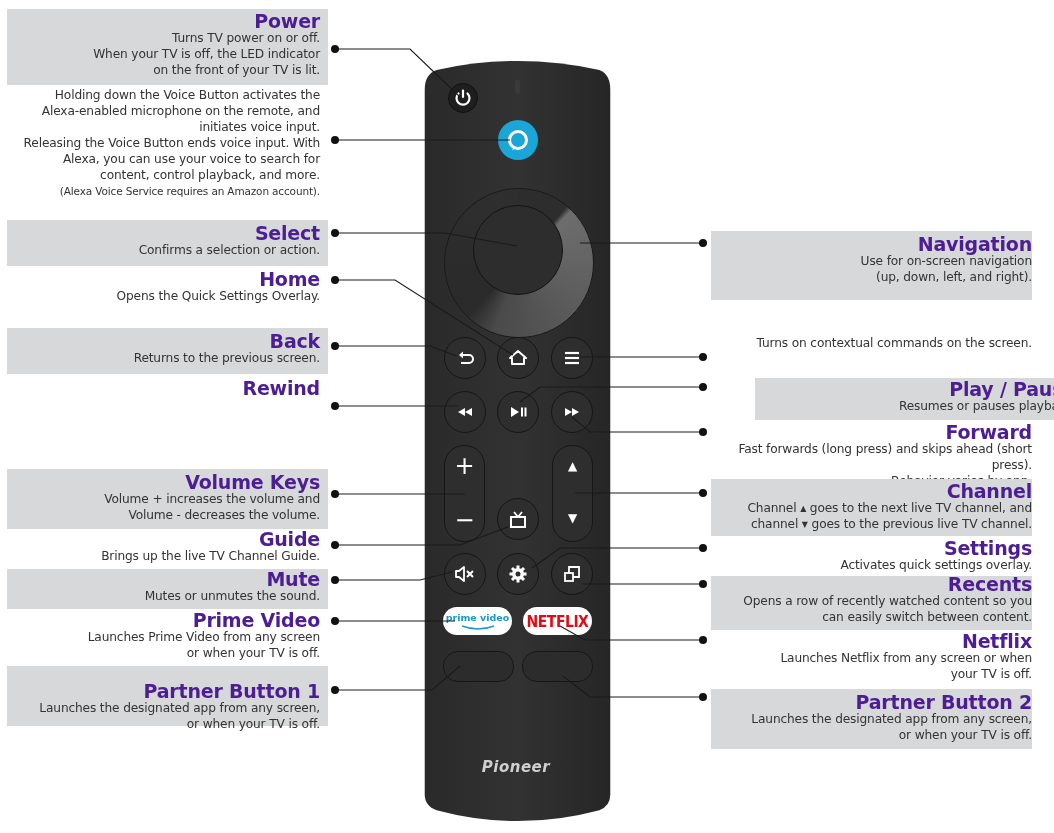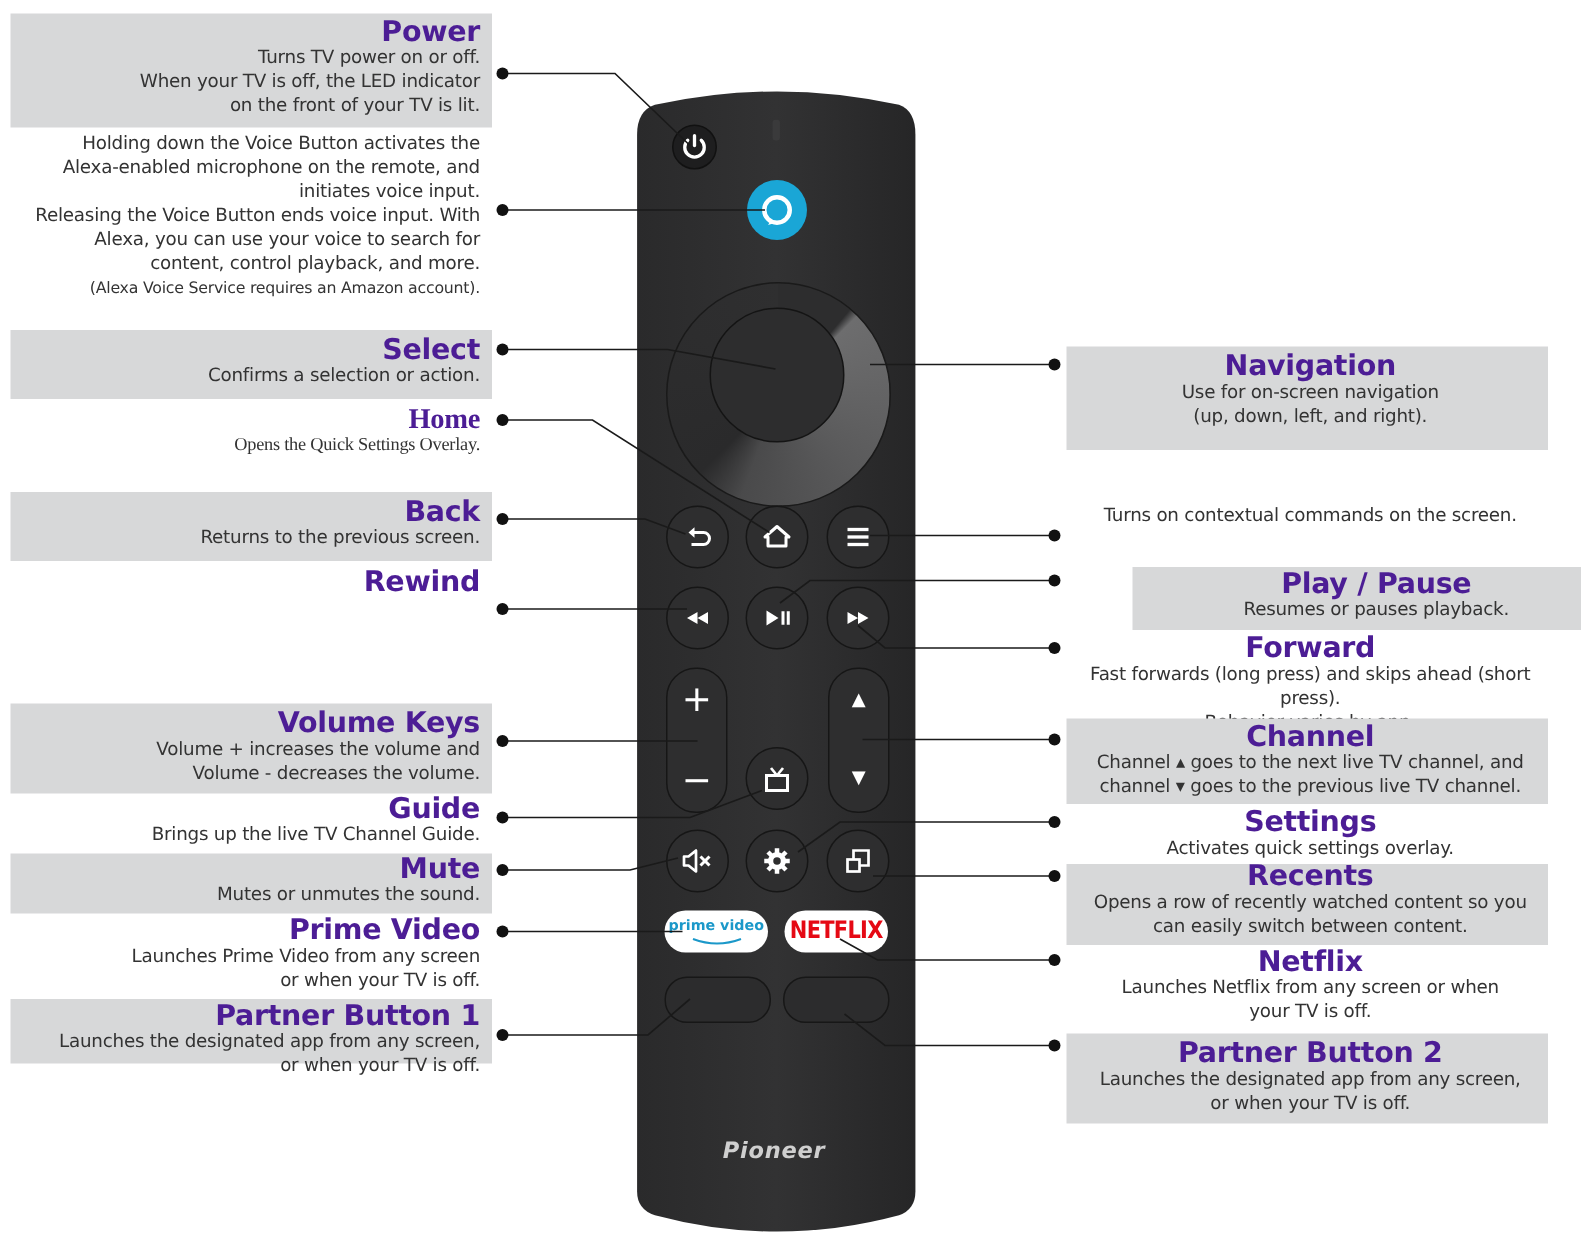--- a/index.html
+++ b/index.html
@@ -1,21 +1,21 @@
 <!DOCTYPE html>
 <html><head>
 <meta charset="utf-8">
 <style>
   html, body { margin:0; padding:0; background:#ffffff; }
   body { width:1054px; height:833px; position:relative; overflow:hidden;
          font-family:"DejaVu Sans", sans-serif; color:#3a3a3a; }
   .box { position:absolute; box-sizing:border-box; }
   .box.shade { background:#d7d8d9; }
   .left { left:7px; width:321px; text-align:right; padding-right:8px; }
-  .right { left:711px; width:321px; text-align:center; padding-left:4px; }
+  .right { left:711px; width:321px; text-align:right; padding-left:4px; }
   .ttl { font-weight:bold; font-size:19px; color:#4c1d95; line-height:17px; letter-spacing:-0.2px; }
   .dsc { font-size:12.2px; line-height:16px; color:#333; letter-spacing:-0.15px; white-space:pre-line; }
   .dsc .small { font-size:10.5px; }
   svg#lines { position:absolute; left:0; top:0; }
   .remote { position:absolute; left:424px; top:57px; width:187px; height:770px; }
   .pioneer { position:absolute; left:466px; top:758px; width:100px; text-align:center;
              color:#cfcfcf; font-style:italic; font-weight:bold; font-size:15px; letter-spacing:0.5px; }
 </style>
 </head>
 <body>
@@ -32,21 +32,21 @@
 initiates voice input.
 Releasing the Voice Button ends voice input. With
 Alexa, you can use your voice to search for
 content, control playback, and more.</div>
   <div class="dsc"><span class="small">(Alexa Voice Service requires an Amazon account).</span></div>
 </div>
 <div class="box left shade" style="top:220px;height:46px;padding-top:5px;">
   <div class="ttl">Select</div>
   <div class="dsc">Confirms a selection or action.</div>
 </div>
-<div class="box left" style="top:270px;height:50px;padding-top:1px;font-family:Liberation Serif, serif;">
+<div class="box left" style="top:270px;height:50px;padding-top:1px;">
   <div class="ttl">Home</div>
   <div class="dsc">Opens the Quick Settings Overlay.</div>
 </div>
 <div class="box left shade" style="top:328px;height:46px;padding-top:5px;">
   <div class="ttl">Back</div>
   <div class="dsc">Returns to the previous screen.</div>
 </div>
 <div class="box left" style="top:379px;height:55px;padding-top:1px;">
   <div class="ttl">Rewind</div>
 </div>
@@ -61,21 +61,21 @@
 </div>
 <div class="box left shade" style="top:569px;height:40px;padding-top:2px;">
   <div class="ttl">Mute</div>
   <div class="dsc">Mutes or unmutes the sound.</div>
 </div>
 <div class="box left" style="top:611px;height:54px;padding-top:1px;">
   <div class="ttl">Prime Video</div>
   <div class="dsc">Launches Prime Video from any screen
 or when your TV is off.</div>
 </div>
-<div class="box left shade" style="top:666px;height:43px;padding-top:3px;">
+<div class="box left shade" style="top:666px;height:60px;padding-top:17px;">
   <div class="ttl">Partner Button 1</div>
   <div class="dsc">Launches the designated app from any screen,
 or when your TV is off.</div>
 </div>
 
 <div class="box right shade" style="top:231px;height:69px;padding-top:5px;">
   <div class="ttl">Navigation</div>
   <div class="dsc">Use for on-screen navigation
 (up, down, left, and right).</div>
 </div>

